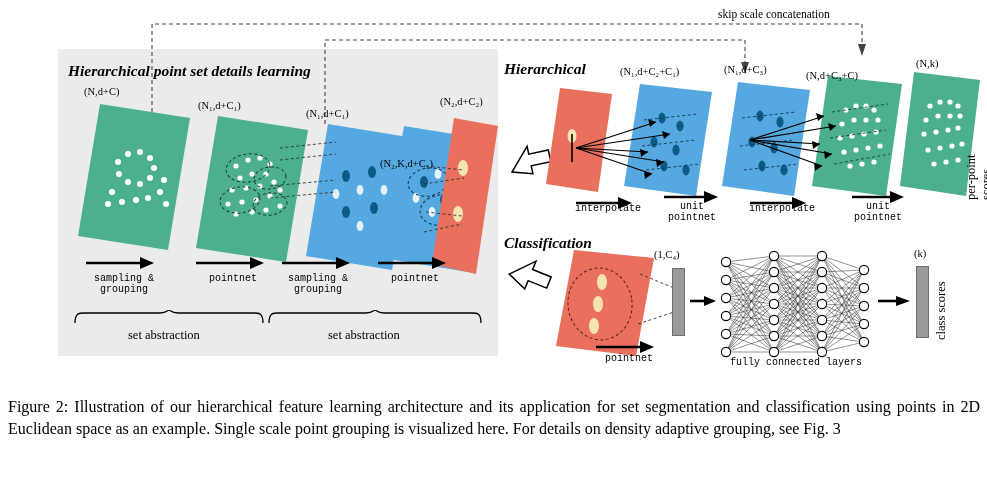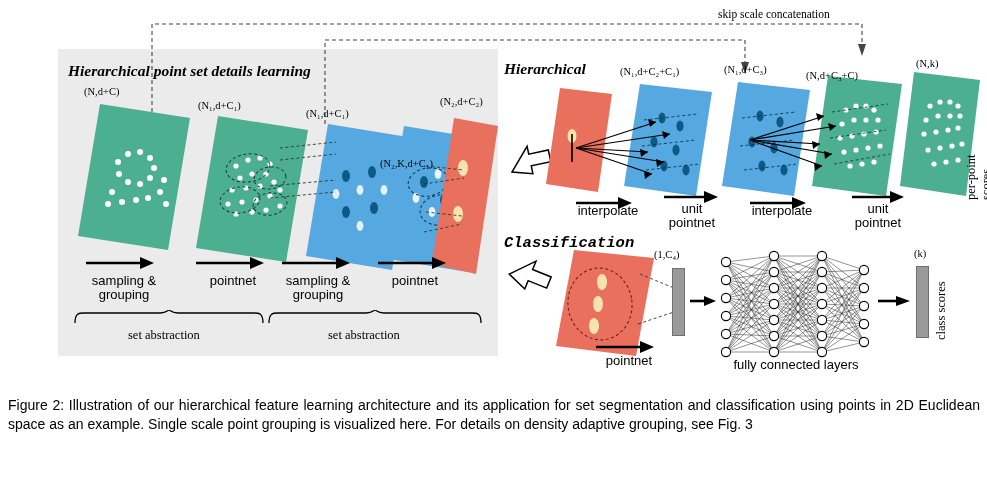--- a/index.html
+++ b/index.html
@@ -28,22 +28,22 @@
     font-weight: bold;
     font-size: 15.5px;
     white-space: nowrap;
   }
   .shape-tag {
     font-family: "Liberation Serif", serif;
     font-size: 10.5px;
     white-space: nowrap;
   }
   .op-label {
-    font-family: Liberation Sans, sans-serif;
-    font-size: 13px;
+    font-family: Liberation Mono, monospace;
+    font-size: 10px;
     text-align: center;
     line-height: 1.08;
     white-space: nowrap;
   }
   .group-label {
     font-family: "Liberation Serif", serif;
     font-size: 12.5px;
     white-space: nowrap;
   }
   .small-note {
@@ -92,38 +92,38 @@
   }
 
   
   #skip-links svg { display: block; }
 
   
   #caption {
     left: 8px;
     top: 396px;
     width: 972px;
-    font-family: Liberation Sans, sans-serif;
-    font-size: 14px;
+    font-family: Liberation Serif, serif;
+    font-size: 16px;
     line-height: 1.37;
     text-align: justify;
     text-justify: inter-word;
   }
   #caption .lbl { }
 </style>
 </head>
 <body>
 
 <div id="root">
 
   <div id="left-panel" class="abs"></div>
 
   <div class="abs sec-title" style="left:68px; top:62px;">Hierarchical point set details learning</div>
   <div class="abs sec-title" style="left:504px; top:60px;">Hierarchical</div>
-  <div class="abs sec-title" style="left:504px; top:234px;font-family:Liberation Mono, monospace;">Classification</div>
+  <div class="abs sec-title" style="left:504px; top:234px;">Classification</div>
 
   <div class="abs small-note" style="left:718px; top:8px;">skip scale concatenation</div>
 
   <div class="abs" id="skip-links" style="left:0; top:0; width:987px; height:200px;">
     <svg width="987" height="200" viewBox="0 0 987 200">
       <g fill="none" stroke="#444" stroke-width="1.1" stroke-dasharray="4,3">
 
         <path d="M152,112 L152,24 L862,24 L862,46"></path>
 
         <path d="M325,124 L325,40 L745,40 L745,64"></path>

